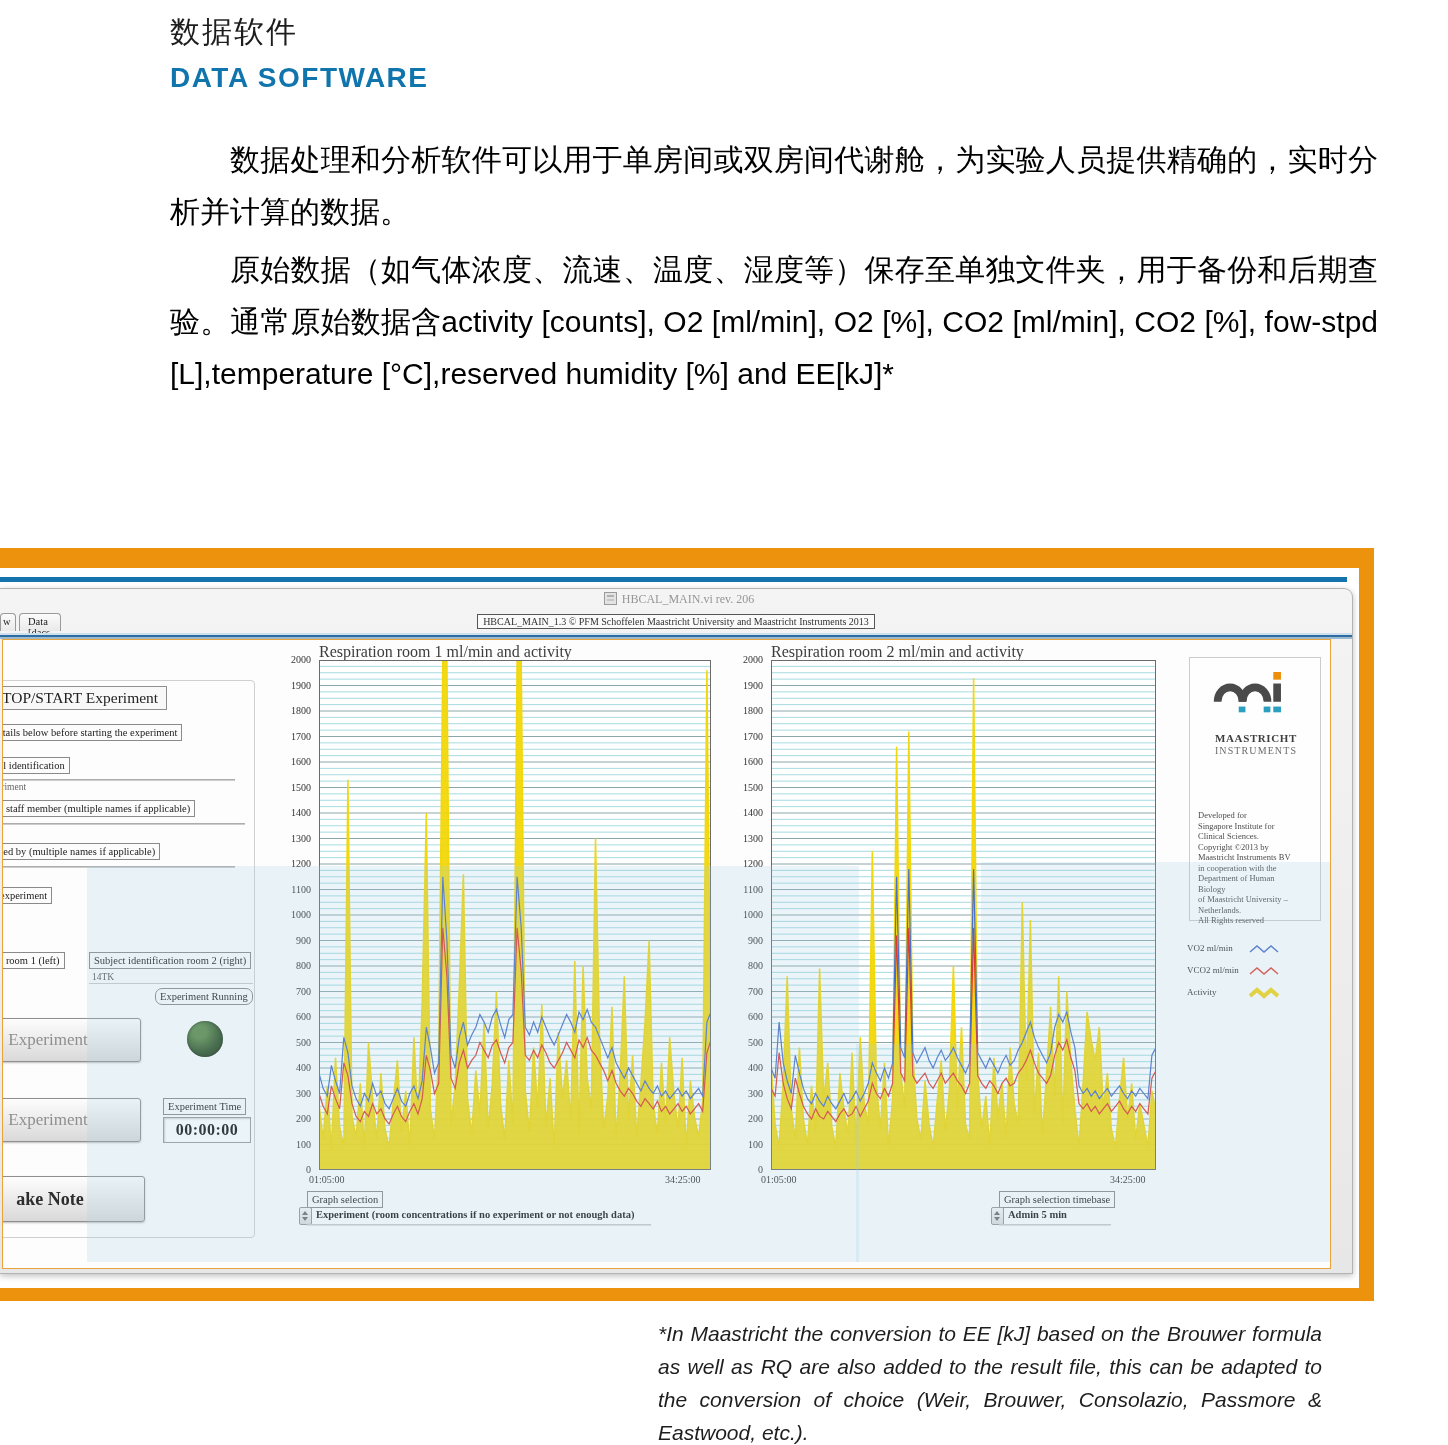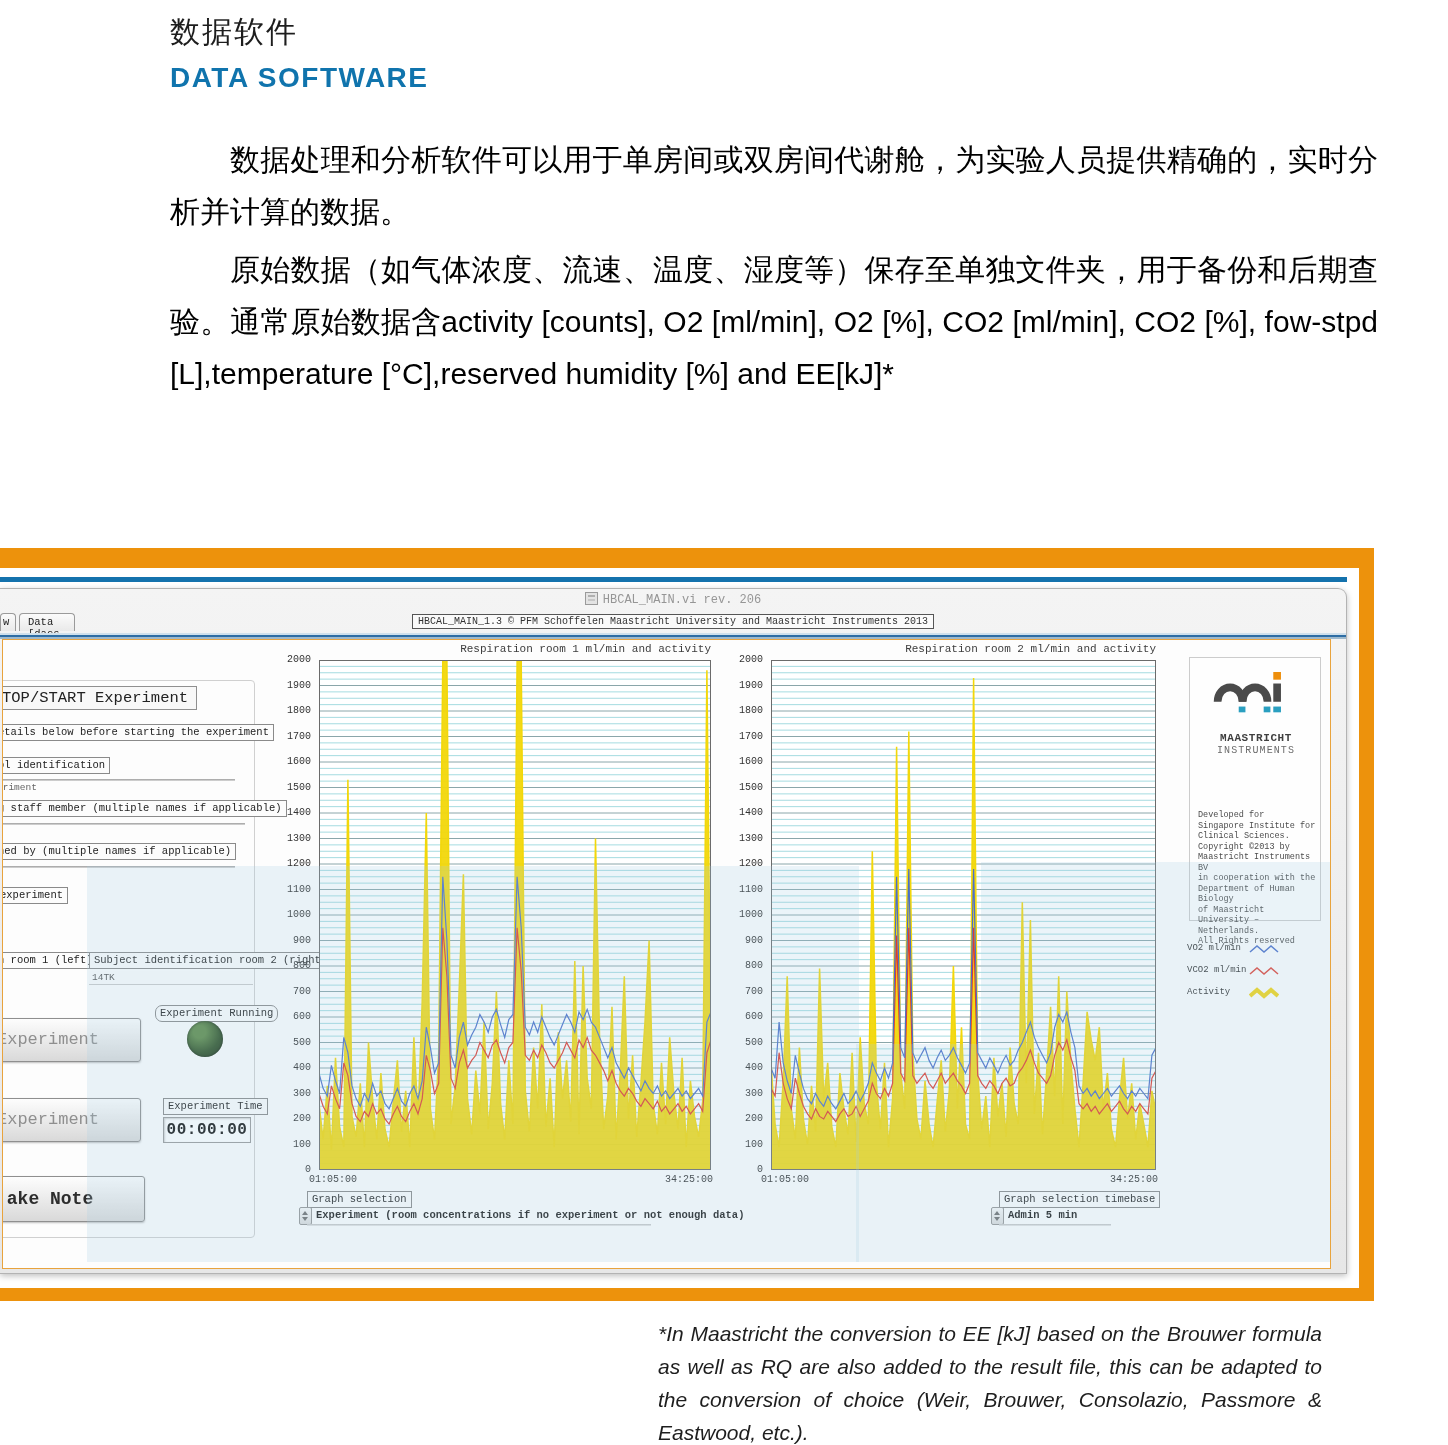--- a/index.html
+++ b/index.html
@@ -17,21 +17,22 @@
   
   .orange{position:absolute;background:#ed920c;}
   .blue-rule{position:absolute;left:0;top:577px;width:1347px;height:5px;background:#1472ad;}
   
   .window{
     position:absolute;left:0;top:588px;width:1346px;height:684px;
     background:linear-gradient(#f4f4f4,#e7e7e7);
     border:1px solid #b3b3b3;border-left:none;
     border-radius:0 9px 0 0;
     box-shadow:0 2px 6px rgba(0,0,0,.25);
-    font-family:Liberation Mono, monospace;
+    font-family:Liberation Serif, serif;
+    padding-left:6px;
   }
   .titlebar{position:relative;height:22px;text-align:center;font-size:12px;color:#969696;padding-top:3px;}
   .titlebar .lv-icon{display:inline-block;width:11px;height:11px;border:1px solid #9a9a9a;background:#e3e3e3;vertical-align:-2px;margin-right:5px;position:relative;}
   .titlebar .lv-icon:before{content:"";position:absolute;left:2px;top:2px;width:7px;height:2px;background:#b0b0b0;}
   .titlebar .lv-icon:after{content:"";position:absolute;left:2px;top:6px;width:7px;height:2px;background:#c7c7c7;}
   .version-row{position:absolute;left:0;top:22px;width:100%;height:22px;text-align:center;}
   .version-box{display:inline-block;font-size:10px;color:#333;border:1px solid #555;background:#fafafa;padding:1px 5px;}
   .tabs{position:absolute;left:0;top:24px;height:20px;}
   .tab{position:absolute;top:0;height:18px;border:1px solid #9a9a9a;border-bottom:none;border-radius:4px 4px 0 0;
        background:linear-gradient(#fbfbfb,#e9e9e9);font-size:10.5px;color:#222;padding:2px 8px 0 8px;box-sizing:border-box;}
@@ -57,21 +58,21 @@
   .lv-btn{position:absolute;border:1px solid #8f8f8f;border-radius:3px;
           background:linear-gradient(#fdfdfd,#d9d9d9);box-shadow:0 1px 2px rgba(0,0,0,.25);
           font-size:17px;color:#8f8f8f;text-align:center;cursor:pointer;}
   .lv-btn.dark{color:#2d2d2d;font-weight:bold;font-size:18px;}
   .led{position:absolute;width:36px;height:36px;border-radius:50%;
        background:radial-gradient(circle at 35% 30%,#5d8a47 0 18%,#2f5226 60%,#1d3517 100%);
        box-shadow:inset 0 0 3px rgba(0,0,0,.6);}
   .time-display{position:absolute;background:#fff;border:1px solid #9a9a9a;box-shadow:inset 1px 1px 2px rgba(0,0,0,.2);
                 font-size:16px;font-weight:bold;color:#111;text-align:center;line-height:24px;letter-spacing:.5px;}
   
-  .chart-title{position:absolute;font-size:11px;color:#3d3d3d;text-align:right;white-space:nowrap;}
+  .chart-title{position:absolute;font-size:16px;color:#3d3d3d;text-align:left;white-space:nowrap;}
   .plot{position:absolute;background:#ffffff;}
   .plot svg{display:block;}
   .yticks{position:absolute;width:36px;}
   .ytick{position:absolute;right:4px;font-size:10px;color:#333;}
   .xlab{position:absolute;font-size:10px;color:#333;white-space:nowrap;}
   
   .dd-row{position:absolute;height:18px;}
   .spin{position:absolute;left:0;top:0;width:11px;height:16px;border:1px solid #979797;border-radius:2px;
         background:linear-gradient(#f6f6f6,#dcdcdc);}
   .spin:before{content:"";position:absolute;left:2px;top:3px;border-left:3px solid transparent;border-right:3px solid transparent;border-bottom:4px solid #6e6e6e;}
@@ -135,21 +136,21 @@
 
     <div class="lv-label" style="left:-10px;top:203px;">ned by    (multiple names if applicable)</div>
     <div class="field-line" style="left:-10px;top:226px;width:242px;"></div>
 
     <div class="lv-label" style="left:-8px;top:247px;">experiment</div>
 
     <div class="lv-label" style="left:-10px;top:312px;">n room 1 (left)</div>
     <div class="lv-label" style="left:86px;top:312px;">Subject identification room 2 (right)</div>
     <div class="value-box" style="left:86px;top:331px;width:158px;">14TK</div>
 
-    <div class="lv-label" style="left:152px;top:365px;border-radius:7px;">Experiment Running</div>
+    <div class="lv-label" style="left:152px;top:348px;border-radius:7px;">Experiment Running</div>
     <div class="led" style="left:184px;top:381px;"></div>
 
     <div class="lv-btn" style="left:-48px;top:378px;width:184px;height:42px;line-height:42px;">Experiment</div>
     <div class="lv-btn" style="left:-48px;top:458px;width:184px;height:42px;line-height:42px;">Experiment</div>
 
     <div class="lv-label" style="left:160px;top:458px;">Experiment Time</div>
     <div class="time-display" style="left:160px;top:477px;width:86px;height:24px;">00:00:00</div>
 
     <div class="lv-btn dark" style="left:-48px;top:536px;width:188px;height:44px;line-height:44px;">ake Note</div>
 

